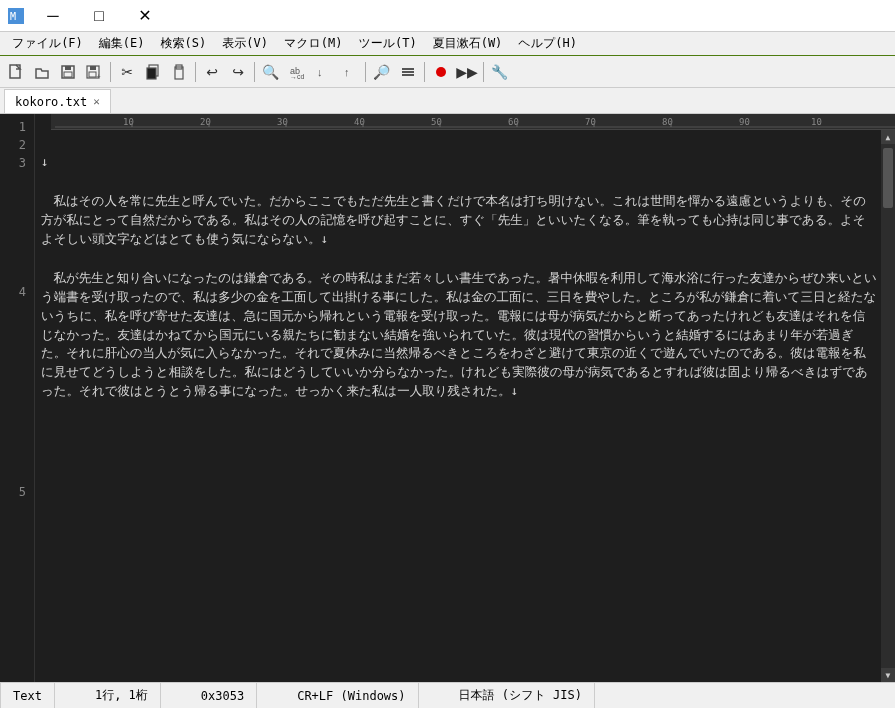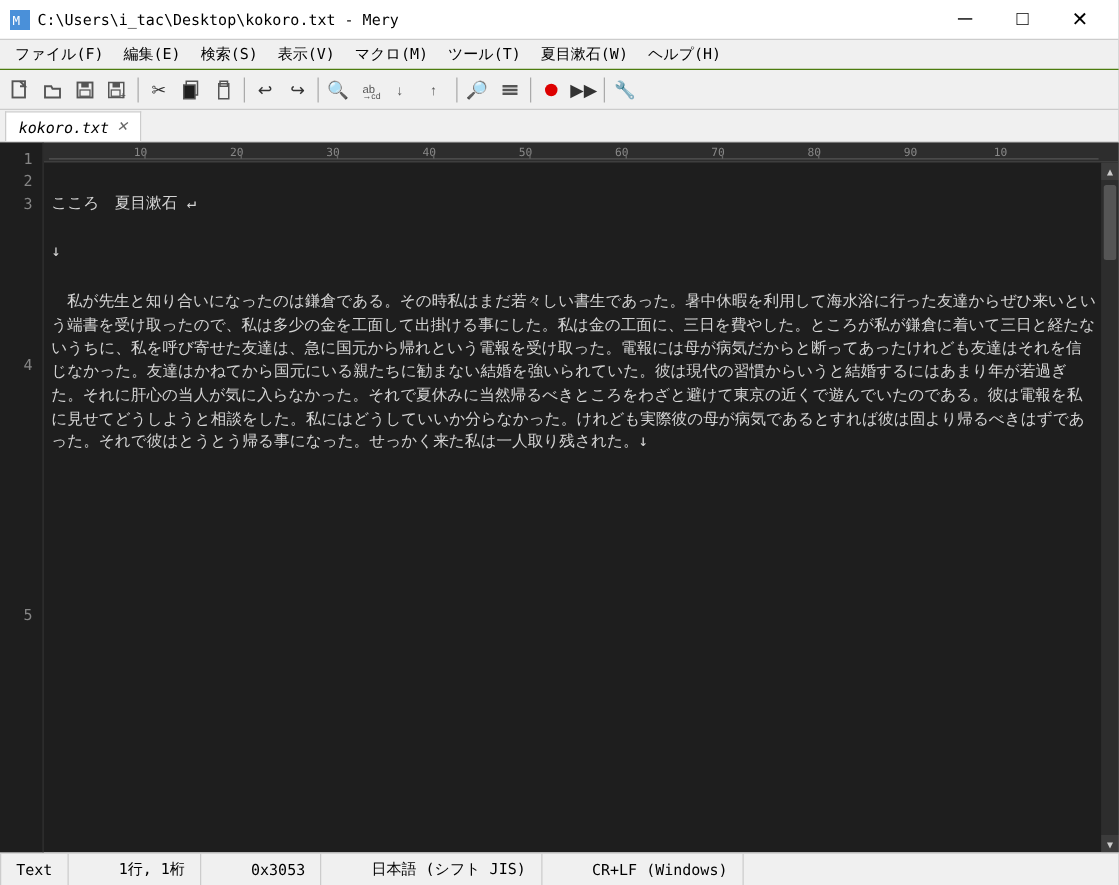--- a/index.html
+++ b/index.html
@@ -80,21 +80,20 @@
     }
 
     
     .tab-bar {
       background: #f0f0f0;
       height: 26px;
       display: flex;
       align-items: flex-end;
       padding: 0 4px;
       border-bottom: 1px solid #ccc;
-      font-style: italic;
     }
     .tab {
       height: 24px;
       padding: 0 10px;
       background: #ffffff;
       border: 1px solid #ccc;
       border-bottom: none;
       font-size: 12px;
       display: flex; align-items: center; gap: 6px;
       cursor: pointer;
@@ -130,20 +129,21 @@
       height: 18px;
       line-height: 18px;
     }
 
     
     .ruler-container {
       display: flex;
       flex-direction: column;
       flex: 1;
       overflow: hidden;
+      align-items: flex-end;
     }
     .ruler {
       height: 16px;
       background: #2d2d2d;
       border-bottom: 1px solid #444;
       display: flex;
       align-items: center;
       overflow: hidden;
       flex-shrink: 0;
     }
@@ -229,21 +229,20 @@
 </head>
 <body>
 
 <div class="title-bar">
   <div class="title-bar-icon">
     <svg width="16" height="16" viewBox="0 0 16 16">
       <rect width="16" height="16" fill="#4a90d9"></rect>
       <text x="2" y="12" font-size="10" fill="white" font-family="monospace">M</text>
     </svg>
   </div>
-  <span class="title-bar-text">C:\Users\i_tac\Desktop\kokoro.txt - Mery</span>
   <div class="title-bar-buttons">
     <button class="title-btn">─</button>
     <button class="title-btn">□</button>
     <button class="title-btn close">✕</button>
   </div>
 </div>
 
 <div class="menu-bar">
   <div class="menu-item">ファイル(F)</div>
   <div class="menu-item">編集(E)</div>
@@ -385,35 +384,35 @@
           <line x1="385" y1="8" x2="385" y2="12" stroke="#666" stroke-width="1"></line>
           <line x1="462" y1="8" x2="462" y2="12" stroke="#666" stroke-width="1"></line>
           <line x1="539" y1="8" x2="539" y2="12" stroke="#666" stroke-width="1"></line>
           <line x1="616" y1="8" x2="616" y2="12" stroke="#666" stroke-width="1"></line>
         </svg>
       </div>
     </div>
 
     <div style="display:flex; flex:1; overflow:hidden;">
       <div class="text-content" style="flex: 1 1 0%; display: block;">
-<span style="display: block; line-height: 1.5; margin-bottom: 2px;">こころ　夏目漱石 ↵</span>
 <span style="display: block; line-height: 1.5; margin-bottom: 2px;">↓</span>
+<span style="display: block; line-height: 1.5; margin-bottom: 2px;">　私はその人を常に先生と呼んでいた。だからここでもただ先生と書くだけで本名は打ち明けない。これは世間を憚かる遠慮というよりも、その方が私にとって自然だからである。私はその人の記憶を呼び起すことに、すぐ「先生」といいたくなる。筆を執っても心持は同じ事である。よそよそしい頭文字などはとても使う気にならない。↓</span>
 <span style="display: block; line-height: 1.5; margin-bottom: 2px;">　私が先生と知り合いになったのは鎌倉である。その時私はまだ若々しい書生であった。暑中休暇を利用して海水浴に行った友達からぜひ来いという端書を受け取ったので、私は多少の金を工面して出掛ける事にした。私は金の工面に、三日を費やした。ところが私が鎌倉に着いて三日と経たないうちに、私を呼び寄せた友達は、急に国元から帰れという電報を受け取った。電報には母が病気だからと断ってあったけれども友達はそれを信じなかった。友達はかねてから国元にいる親たちに勧まない結婚を強いられていた。彼は現代の習慣からいうと結婚するにはあまり年が若過ぎた。それに肝心の当人が気に入らなかった。それで夏休みに当然帰るべきところをわざと避けて東京の近くで遊んでいたのである。彼は電報を私に見せてどうしようと相談をした。私にはどうしていいか分らなかった。けれども実際彼の母が病気であるとすれば彼は固より帰るべきはずであった。それで彼はとうとう帰る事になった。せっかく来た私は一人取り残された。↓</span>
       </div>
 
       <div class="scrollbar-v">
         <div class="scroll-arrow">▲</div>
         <div class="scroll-track">
           <div class="scroll-thumb"></div>
         </div>
         <div class="scroll-arrow">▼</div>
       </div>
     </div>
   </div>
 </div>
 
 <div class="status-bar">
   <div class="status-item">Text</div>
   <div class="status-item">1行, 1桁</div>
   <div class="status-item">0x3053</div>
+  <div class="status-item">CR+LF (Windows)</div>
   <div class="status-item">日本語 (シフト JIS)</div>
-  <div class="status-item">CR+LF (Windows)</div>
 </div>
 
 </body></html>

